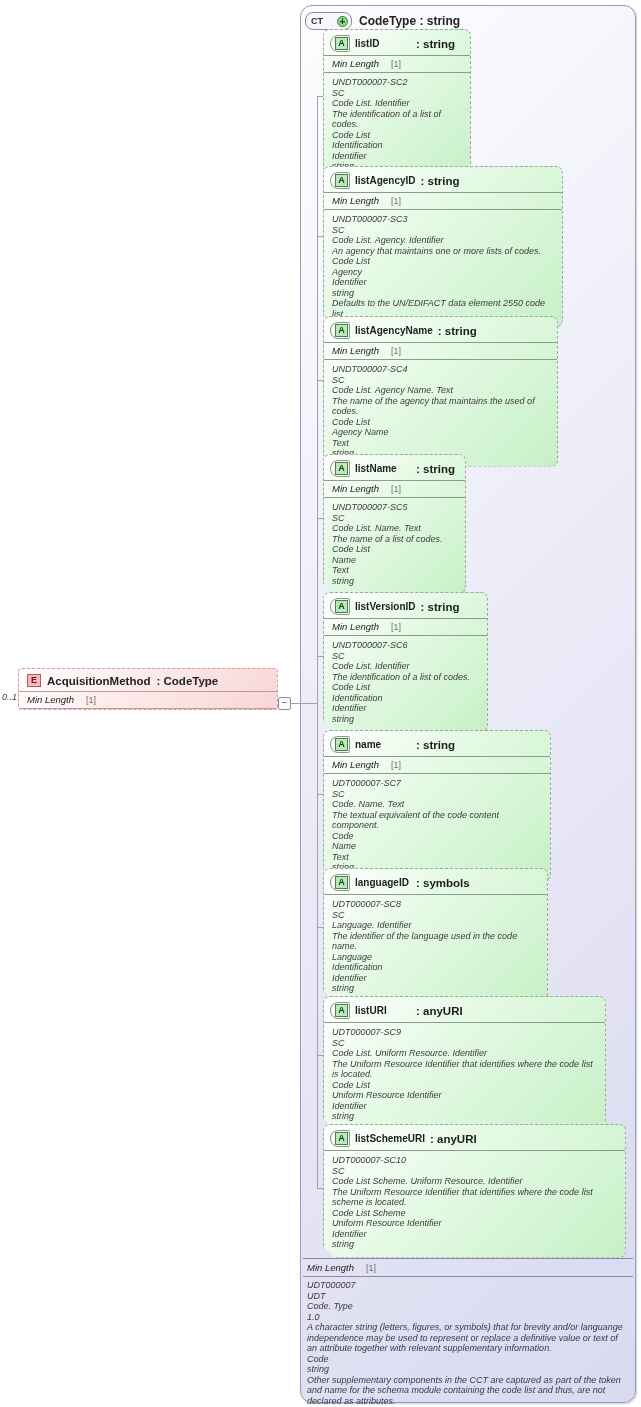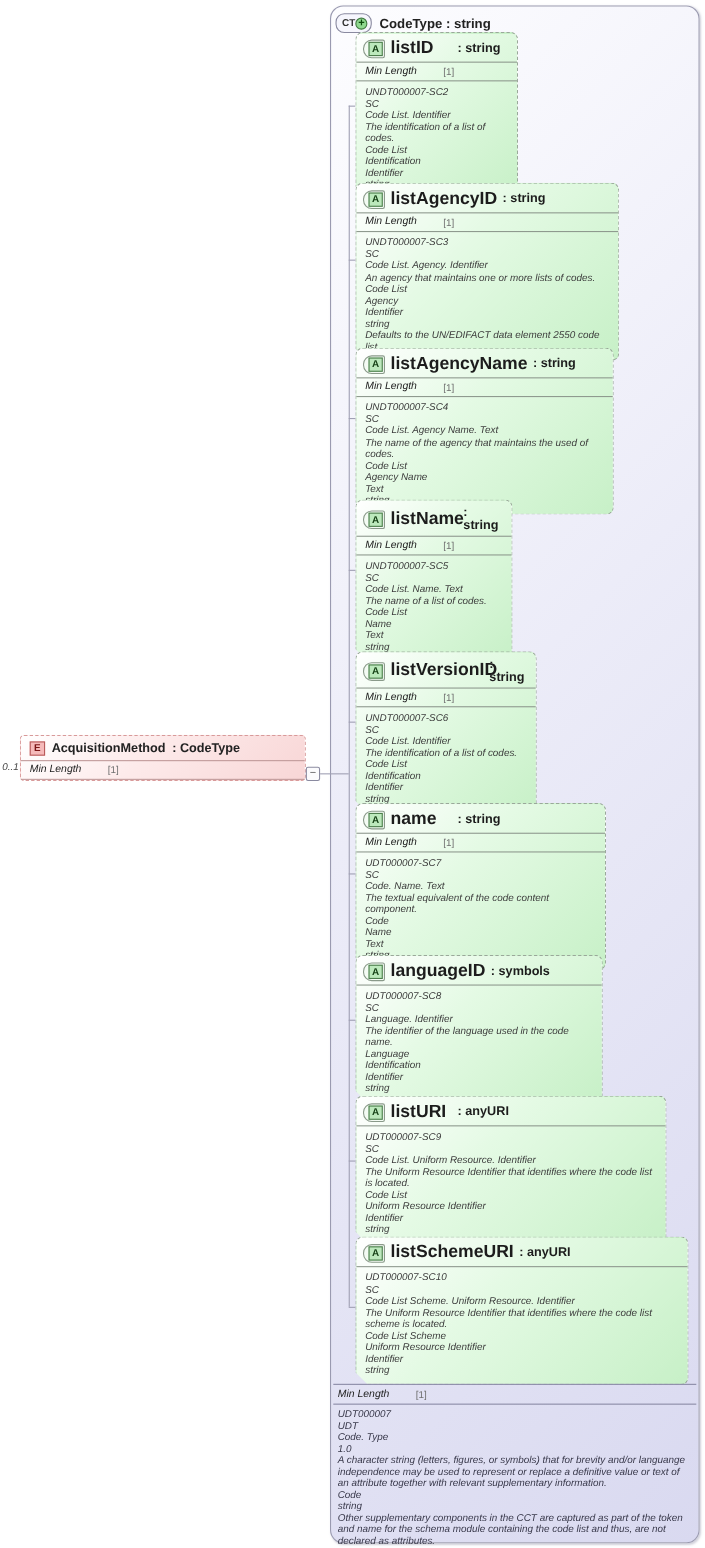--- a/index.html
+++ b/index.html
@@ -4,41 +4,41 @@
 <style>
   html,body{margin:0;padding:0;background:#fff;}
   .stage{position:relative;width:641px;height:1407px;background:#ffffff;overflow:hidden;
          font-family:"Liberation Sans", sans-serif;color:#222;}
 
   
   .ct-container{position:absolute;left:300px;top:5px;width:334px;height:1396px;
     background:linear-gradient(135deg,#fdfdff 0%,#ececf8 45%,#d9d9f0 100%);
     border:1px solid #9a9ab0;border-radius:12px;box-shadow:1px 1px 2px rgba(120,120,150,.35);}
   .ct-header{position:absolute;left:4px;top:6px;display:flex;align-items:center;gap:7px;}
-  .ct-icon{display:inline-flex;align-items:center;gap:0;border:1px solid #8a8aa0;border-radius:8px;
+  .ct-icon{display:inline-flex;align-items:center;gap:14px;border:1px solid #8a8aa0;border-radius:8px;
     background:#f6f6fd;padding:1px 3px 1px 5px;height:14px;}
   .ct-icon .ct-txt{font-size:9px;font-weight:bold;color:#333;line-height:12px;}
   .ct-icon .ct-plus{width:11px;height:11px;border-radius:50%;background:#8fd98f;border:1px solid #3f7a3f;
     color:#0e4d0e;font-size:10px;font-weight:bold;line-height:10px;text-align:center;box-sizing:border-box;}
   .ct-title{font-size:12px;font-weight:bold;color:#222;}
 
   
   .attr-box{position:absolute;box-sizing:border-box;
     background:linear-gradient(135deg,#ffffff 0%,#e4fae4 40%,#c7f0c7 100%);
     border:1px dashed #9aa89a;border-radius:7px;
     clip-path:polygon(0 0,100% 0,100% 100%,11px 100%,0 calc(100% - 11px));}
   .attr-header{display:flex;align-items:center;column-gap:5px;padding:5px 8px 3px 6px;}
   .a-icon-outer{display:inline-flex;align-items:center;border:1px solid #8a9a8a;
     border-radius:8px 2px 2px 8px;background:#f4fbf4;padding:1px 1px 1px 4px;}
   .a-icon{display:inline-block;width:13px;height:13px;background:#bce9bc;border:1px solid #4d7d4d;
     box-sizing:border-box;color:#143f14;font-size:9px;font-weight:bold;line-height:11px;text-align:center;}
-  .attr-name{font-size:16px;font-weight:bold;color:#1c1c1c;min-width:56px;}
+  .attr-name{font-size:10px;font-weight:bold;color:#1c1c1c;min-width:56px;}
   .attr-type{font-size:11.5px;font-weight:bold;color:#1c1c1c;}
   .hairline{border-top:1px solid #8f9a8f;margin:0;}
-  .facet-row{display:flex;align-items:center;column-gap:24px;padding:2px 8px 3px 8px;}
+  .facet-row{display:flex;align-items:center;column-gap:12px;padding:2px 8px 3px 8px;}
   .facet-name{font-size:9.5px;font-style:italic;color:#222;}
   .facet-card{font-size:9px;color:#707070;}
   .annotations{padding:4px 8px 7px 8px;font-size:9px;font-style:italic;color:#3c3c3c;
     line-height:10.5px;white-space:pre-line;}
 
   
   .elem-box{position:absolute;left:18px;top:668px;width:260px;box-sizing:border-box;
     background:linear-gradient(135deg,#ffffff 0%,#fdeaea 45%,#f8d6d6 100%);
     border:1px dashed #d89a9a;border-radius:4px;}
   .elem-header{display:flex;align-items:center;column-gap:6px;padding:5px 8px 4px 8px;}

